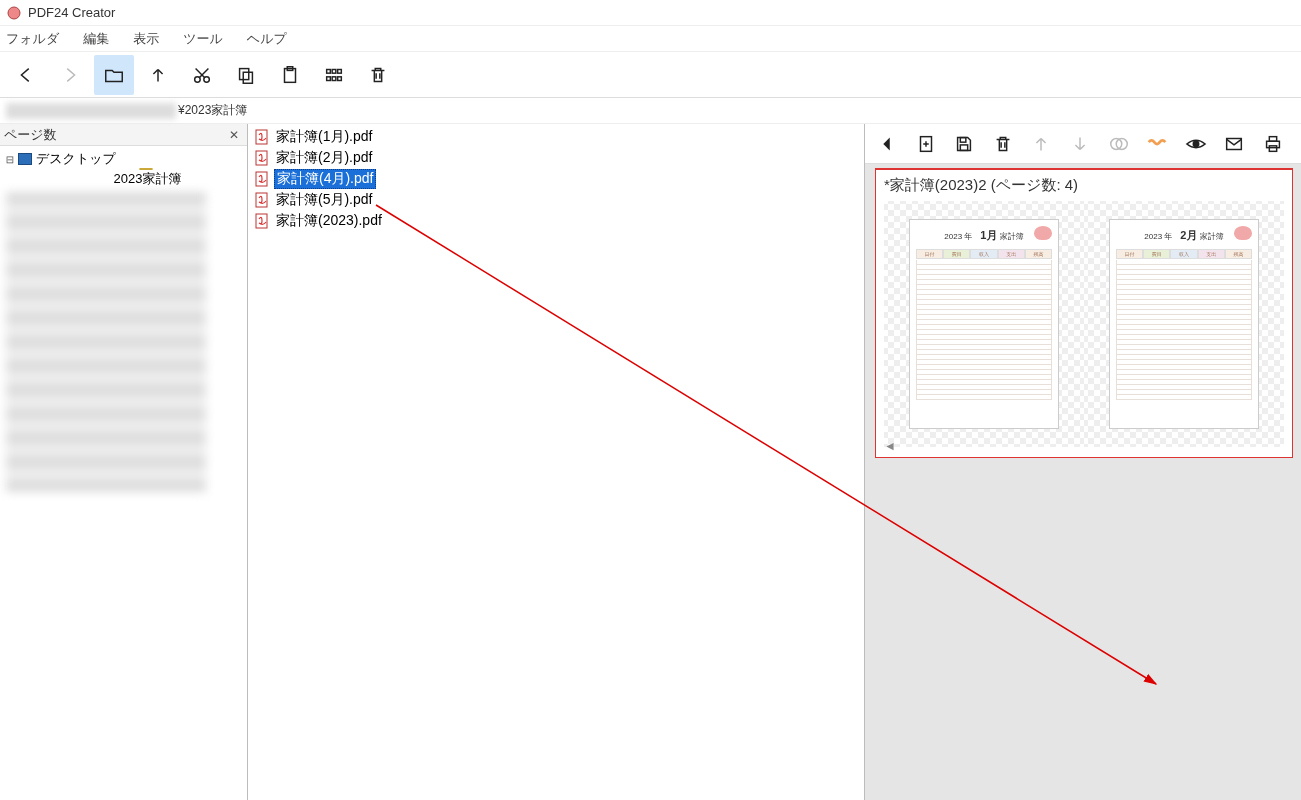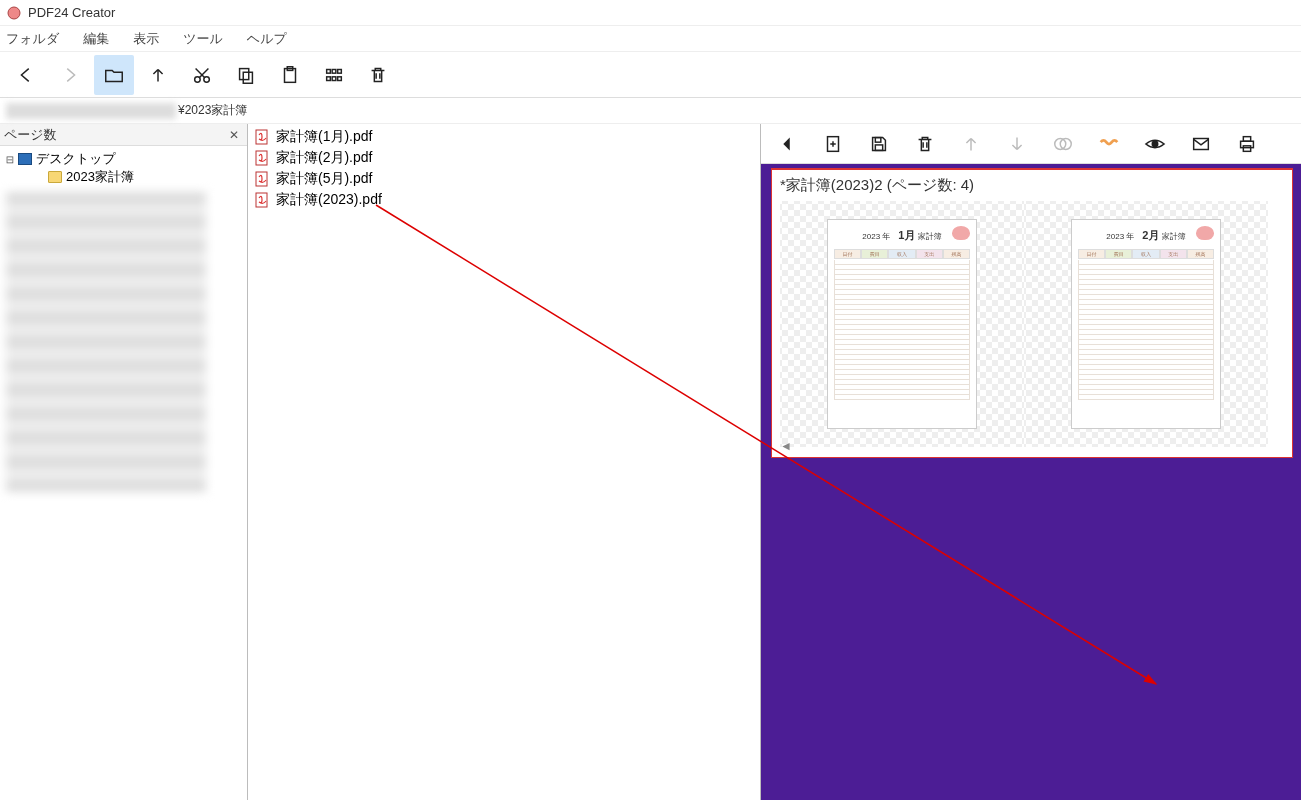--- a/index.html
+++ b/index.html
@@ -15,27 +15,27 @@
   .tool-btn { width: 40px; height: 40px; display: flex; align-items: center; justify-content: center; margin-right: 4px; border-radius: 2px; cursor: pointer; }
   .tool-btn.active { background: #cfe6fb; }
   .tool-btn svg { width: 22px; height: 22px; stroke: #222; fill: none; stroke-width: 1.6; }
   
   .breadcrumb { height: 26px; display: flex; align-items: center; font-size: 12px; color: #333; padding: 0 6px; border-bottom: 1px solid #eee;}
   .breadcrumb .blurred { filter: blur(3px); width: 170px; height: 16px; background: #ddd; display:inline-block; margin-right:2px;}
   
   .main { display: flex; height: calc(800px - 26px - 26px - 46px - 26px); }
   .pane-folders { width: 248px; border-right: 1px solid #bcbcbc; display:flex; flex-direction:column;}
   .pane-files   { flex: 1 1 auto; border-right: 1px solid #bcbcbc; min-width: 0; }
-  .pane-preview { width: 540px; background: #4c1d95; position: relative; overflow:hidden;}
+  .pane-preview { width: 436px; background: #e5e5e5; position: relative; overflow:hidden;}
   
   .pane-header { height: 22px; background: #f4f4f4; border-bottom: 1px solid #ddd; display:flex; align-items:center; justify-content:space-between; padding: 0 4px; font-size:13px; color:#333;}
   .pane-header .close-x { font-size: 12px; color:#555; padding:0 4px; cursor:pointer;}
   .tree { font-size: 13px; padding: 4px 0; position:relative;}
   .tree-row { display:flex; align-items:center; height:18px; padding-left:4px; cursor:default;}
-  .tree-row.indent2 { padding-left: 48px;}
+  .tree-row.indent2 { padding-left: 48px; flex-direction: column;}
   .tree-row .exp { width:12px; text-align:center; color:#555; font-size:10px; margin-right:2px;}
   .tree-row .folder-icon { width:14px; height:12px; background:#f8d775; border:1px solid #caa83a; border-radius:1px; margin-right:4px;}
   .tree-row .desk-icon { width:14px; height:12px; background:#2c6eb8; border:1px solid #1a4a80; margin-right:4px;}
   .tree .blurred-block { margin-left: 6px; margin-top:6px; width:200px; height:300px; filter: blur(5px); background: repeating-linear-gradient(#ddd, #ddd 12px, #eee 12px, #eee 24px);}
   
   .file-list { padding: 2px 0; font-size: 14px; }
   .file-row { display:flex; align-items:center; height:21px; padding-left:6px; cursor:default;}
   .file-row .pdf-icon { width:16px; height:16px; margin-right:4px; display:inline-flex; align-items:center; justify-content:center;}
   .file-row .fname { padding: 0 2px; }
   .file-row.selected .fname { background:#1a6fd8; color:#fff; border:1px dotted #0a3f88; }
@@ -180,20 +180,29 @@
         </div>
         <div class="file-row">
           <span class="pdf-icon">
             <svg width="16" height="16" viewBox="0 0 16 16">
               <rect x="2" y="1" width="11" height="14" fill="#fff" stroke="#b33"></rect>
               <path d="M5 6 Q8 2 8 8 Q8 12 5 10 Q9 13 12 9" stroke="#d33" fill="none" stroke-width="1.2"></path>
             </svg>
           </span>
           <span class="fname">家計簿(2月).pdf</span>
         </div>
+        <div class="file-row selected">
+          <span class="pdf-icon">
+            <svg width="16" height="16" viewBox="0 0 16 16">
+              <rect x="2" y="1" width="11" height="14" fill="#fff" stroke="#b33"></rect>
+              <path d="M5 6 Q8 2 8 8 Q8 12 5 10 Q9 13 12 9" stroke="#d33" fill="none" stroke-width="1.2"></path>
+            </svg>
+          </span>
+          <span class="fname">家計簿(4月).pdf</span>
+        </div>
         <div class="file-row">
           <span class="pdf-icon">
             <svg width="16" height="16" viewBox="0 0 16 16">
               <rect x="2" y="1" width="11" height="14" fill="#fff" stroke="#b33"></rect>
               <path d="M5 6 Q8 2 8 8 Q8 12 5 10 Q9 13 12 9" stroke="#d33" fill="none" stroke-width="1.2"></path>
             </svg>
           </span>
           <span class="fname">家計簿(5月).pdf</span>
         </div>
         <div class="file-row">

